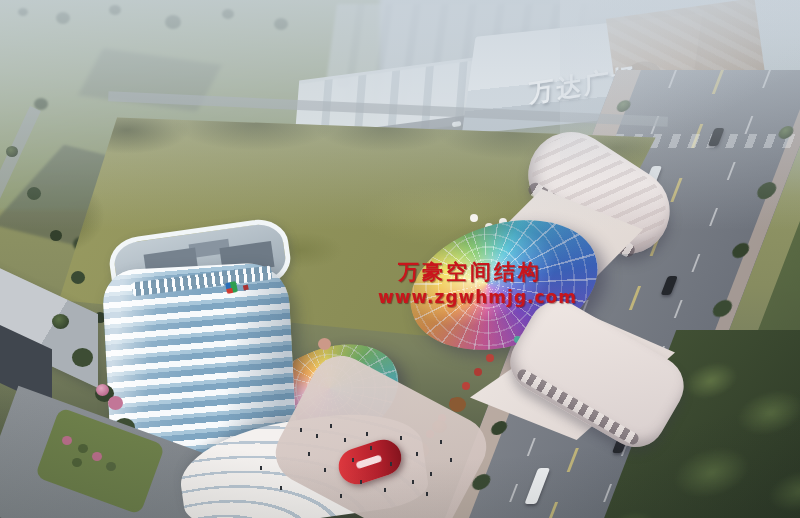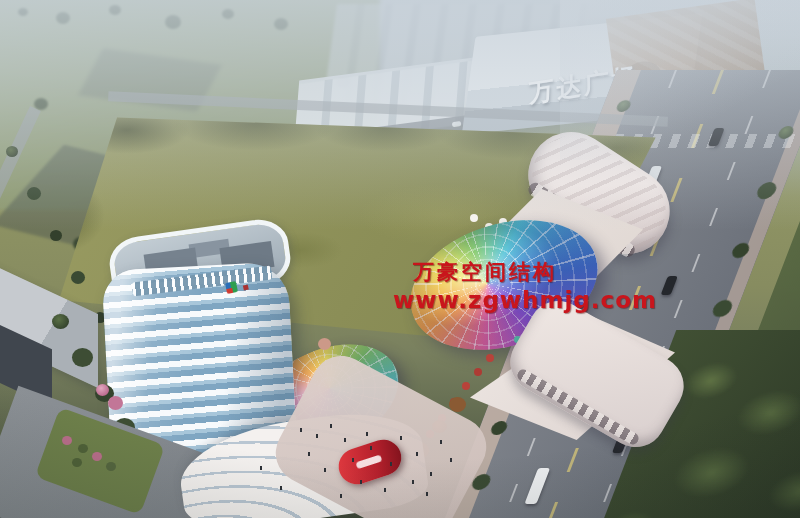--- a/index.html
+++ b/index.html
@@ -246,24 +246,24 @@
   .watermark{left:366px;top:252px;display:flex;align-items:flex-start;z-index:50;}
   .wm-logo{position:relative;width:62px;height:52px;text-align:center;}
   .wm-w{font-size:37px;font-weight:bold;color:#2e6cbb;line-height:34px;letter-spacing:-2px;
     text-shadow:1px 1px 1px rgba(20,40,90,.5);}
   .wm-redbox{position:absolute;left:21px;top:9px;width:17px;height:15px;background:#d42027;border-radius:3px;
     box-shadow:0 1px 2px rgba(60,0,0,.5);}
   .wm-redbox::after{content:"";position:absolute;left:3px;top:4px;width:11px;height:7px;
     background:repeating-linear-gradient(90deg,#fff 0 2px,transparent 2px 4px);opacity:.9;}
   .wm-brand{font-size:9px;font-weight:bold;color:#2e6cbb;letter-spacing:3px;margin-top:2px;
     text-shadow:0 1px 1px rgba(20,40,90,.4);}
-  .wm-text{margin-left:27px;padding-top:6px;}
+  .wm-text{margin-left:12px;padding-top:6px;}
   .wm-line1{font-size:21px;font-weight:bold;color:#c9151c;letter-spacing:3px;margin-left:20px;
     text-shadow:1px 1px 1px rgba(80,0,0,.45);white-space:nowrap;}
-  .wm-line2{font-size:23px;font-weight:bold;color:#c9151c;letter-spacing:1px;margin-top:1px;
+  .wm-line2{font-size:17px;font-weight:bold;color:#c9151c;letter-spacing:1px;margin-top:1px;
     text-shadow:1px 1px 1px rgba(80,0,0,.45);white-space:nowrap;}
 </style>
 </head>
 <body>
 
 <div class="stage">
 
   <div class="abs tl-land"></div>
   <div class="abs tl-b1"></div>
   <div class="abs tl-b2"></div>

